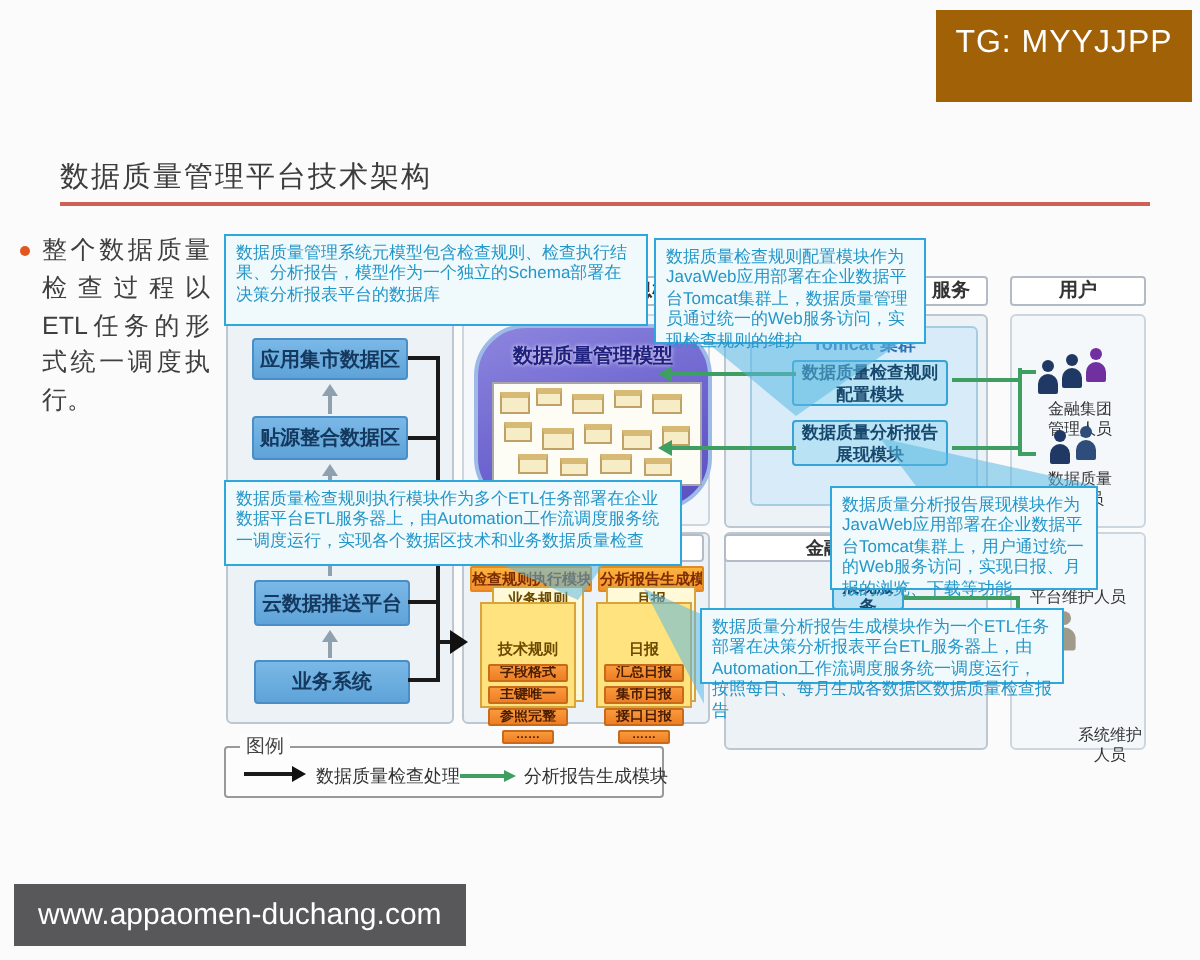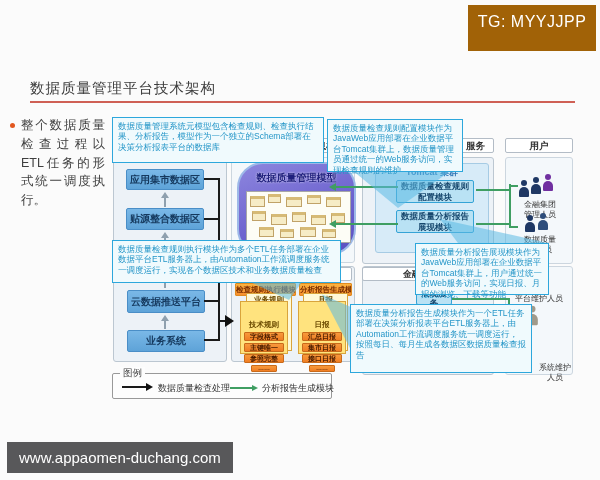--- a/index.html
+++ b/index.html
@@ -237,21 +237,21 @@
   <div class="ulabel" style="left:537px;top:328px;width:36px;margin-top:35px;">系统维护人员</div>
 
   <div class="tri" style="left:352px;top:170px;width:100px;height:38px;clip-path:polygon(0 0,100% 0,46% 100%);"></div>
   <div class="tri" style="left:440px;top:219px;width:108px;height:26px;clip-path:polygon(0 0,100% 92%,18% 100%);"></div>
   <div class="tri" style="left:322px;top:292px;width:30px;height:60px;clip-path:polygon(0 4%,100% 26%,100% 100%);"></div>
   <div class="tri" style="left:250px;top:282px;width:52px;height:18px;clip-path:polygon(0 0,100% 0,75% 100%);"></div>
 
   <div class="callout" style="left:112px;top:117px;width:212px;height:46px;">数据质量管理系统元模型包含检查规则、检查执行结果、分析报告，模型作为一个独立的Schema部署在决策分析报表平台的数据库</div>
   <div class="callout" style="left:327px;top:119px;width:136px;height:53px;">数据质量检查规则配置模块作为JavaWeb应用部署在企业数据平台Tomcat集群上，数据质量管理员通过统一的Web服务访问，实现检查规则的维护</div>
   <div class="callout" style="left:415px;top:243px;width:134px;height:52px;">数据质量分析报告展现模块作为JavaWeb应用部署在企业数据平台Tomcat集群上，用户通过统一的Web服务访问，实现日报、月报的浏览、下载等功能</div>
-  <div class="callout" style="left:350px;top:304px;width:182px;height:69px;">数据质量分析报告生成模块作为一个ETL任务部署在决策分析报表平台ETL服务器上，由Automation工作流调度服务统一调度运行，按照每日、每月生成各数据区数据质量检查报告</div>
+  <div class="callout" style="left:350px;top:304px;width:182px;height:38px;">数据质量分析报告生成模块作为一个ETL任务部署在决策分析报表平台ETL服务器上，由Automation工作流调度服务统一调度运行，按照每日、每月生成各数据区数据质量检查报告</div>
   <div class="callout" style="left:112px;top:240px;width:229px;height:43px;">数据质量检查规则执行模块作为多个ETL任务部署在企业数据平台ETL服务器上，由Automation工作流调度服务统一调度运行，实现各个数据区技术和业务数据质量检查</div>
 
   <div class="abs legend"></div>
   <div class="abs legend-title">图例</div>
   <div class="hline" style="left:122px;top:386px;width:24px;z-index:2;"></div>
   <div class="lg-arrow-r" style="left:146px;top:383px;z-index:2;"></div>
   <div class="legend-text" style="left:158px;top:382px;">数据质量检查处理</div>
   <div class="gline" style="left:230px;top:387px;width:22px;height:1.5px;z-index:2;"></div>
   <div class="lg-arrow-rg" style="left:252px;top:385px;z-index:2;"></div>
   <div class="legend-text" style="left:262px;top:382px;">分析报告生成模块</div>

